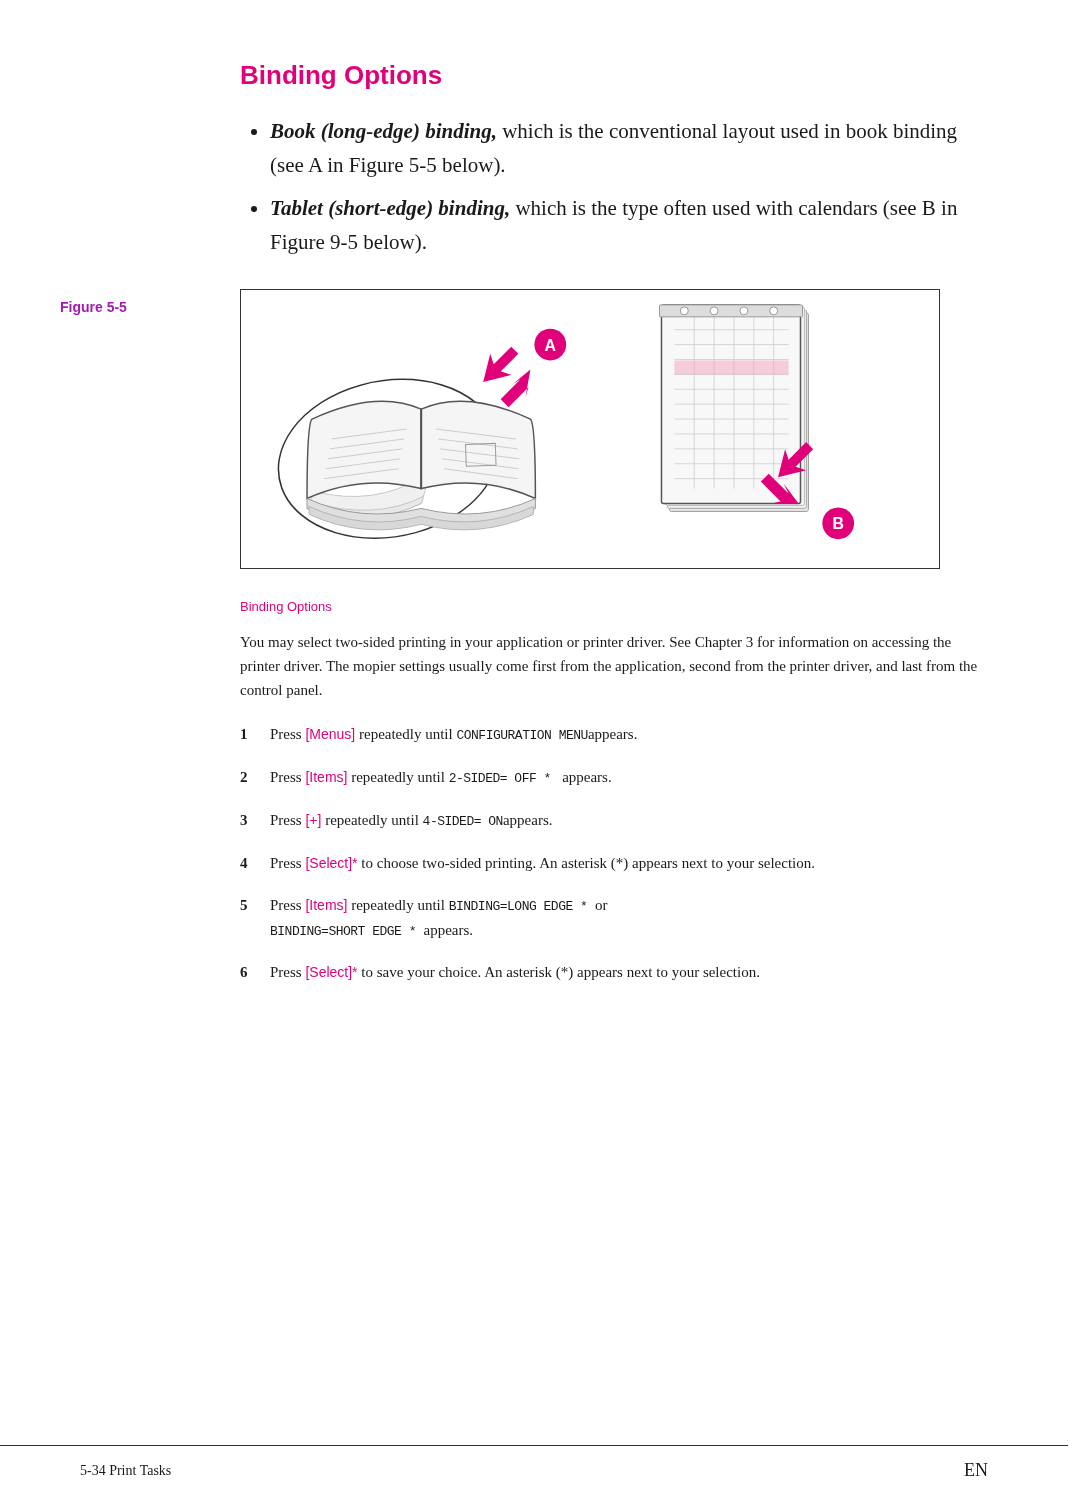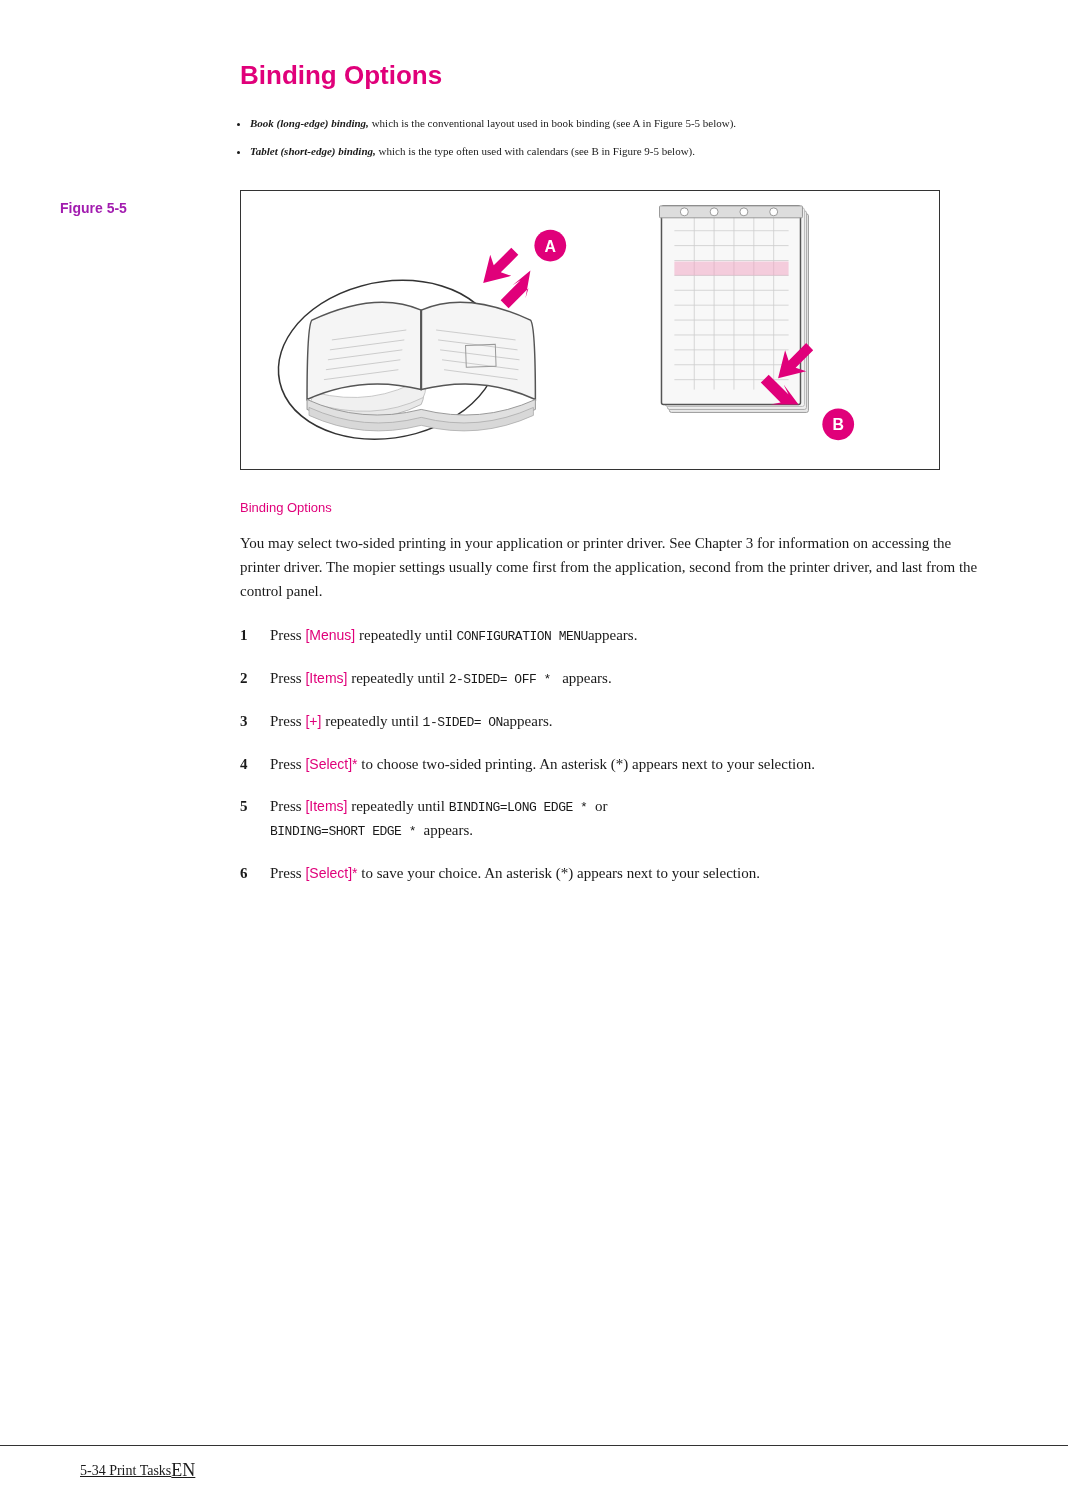--- a/index.html
+++ b/index.html
@@ -49,23 +49,24 @@
     }
 
     
     .bullet-list {
       margin: 16px 0 20px 0;
       padding-left: 10px;
     }
 
     .bullet-list li {
       list-style: disc;
+      margin-left: 20px;
       margin-bottom: 10px;
       line-height: 1.6;
-      font-size: 11px;
+      font-size: 21px;
     }
 
     .bullet-list li::marker {
       color: #1a1a1a;
     }
 
     
     .term-italic {
       font-style: italic;
       font-weight: bold;
@@ -162,23 +163,23 @@
 
     
     .footer {
       position: absolute;
       bottom: 0;
       left: 0;
       right: 0;
       border-top: 1.5px solid #333;
       padding: 14px 80px;
       display: flex;
+      justify-content: space-between;
       align-items: center;
       font-size: 14px;
-      text-decoration: underline;
     }
 
     .footer-left {
       color: #1a1a1a;
     }
 
     .footer-right {
       color: #1a1a1a;
       font-size: 18px;
     }
@@ -329,21 +330,21 @@
       <li class="step-item">
         <span class="step-number">2&nbsp;&nbsp;</span>
         <span class="step-content">
           Press <span class="ui-element">[Items]</span> repeatedly until <span class="mono-text">2-SIDED= OFF *</span>&nbsp;&nbsp; appears.
         </span>
       </li>
 
       <li class="step-item">
         <span class="step-number">3&nbsp;&nbsp;</span>
         <span class="step-content">
-          Press <span class="ui-element">[+]</span> repeatedly until <span class="mono-text">1-SIDED= ON</span>appears.
+          Press <span class="ui-element">[+]</span> repeatedly until <span class="mono-text">4-SIDED= ON</span>appears.
         </span>
       </li>
 
       <li class="step-item">
         <span class="step-number">4&nbsp;&nbsp;</span>
         <span class="step-content">
           Press <span class="ui-element">[Select]*</span> to choose two-sided printing. An asterisk (*) appears next to your selection.
         </span>
       </li>
 

